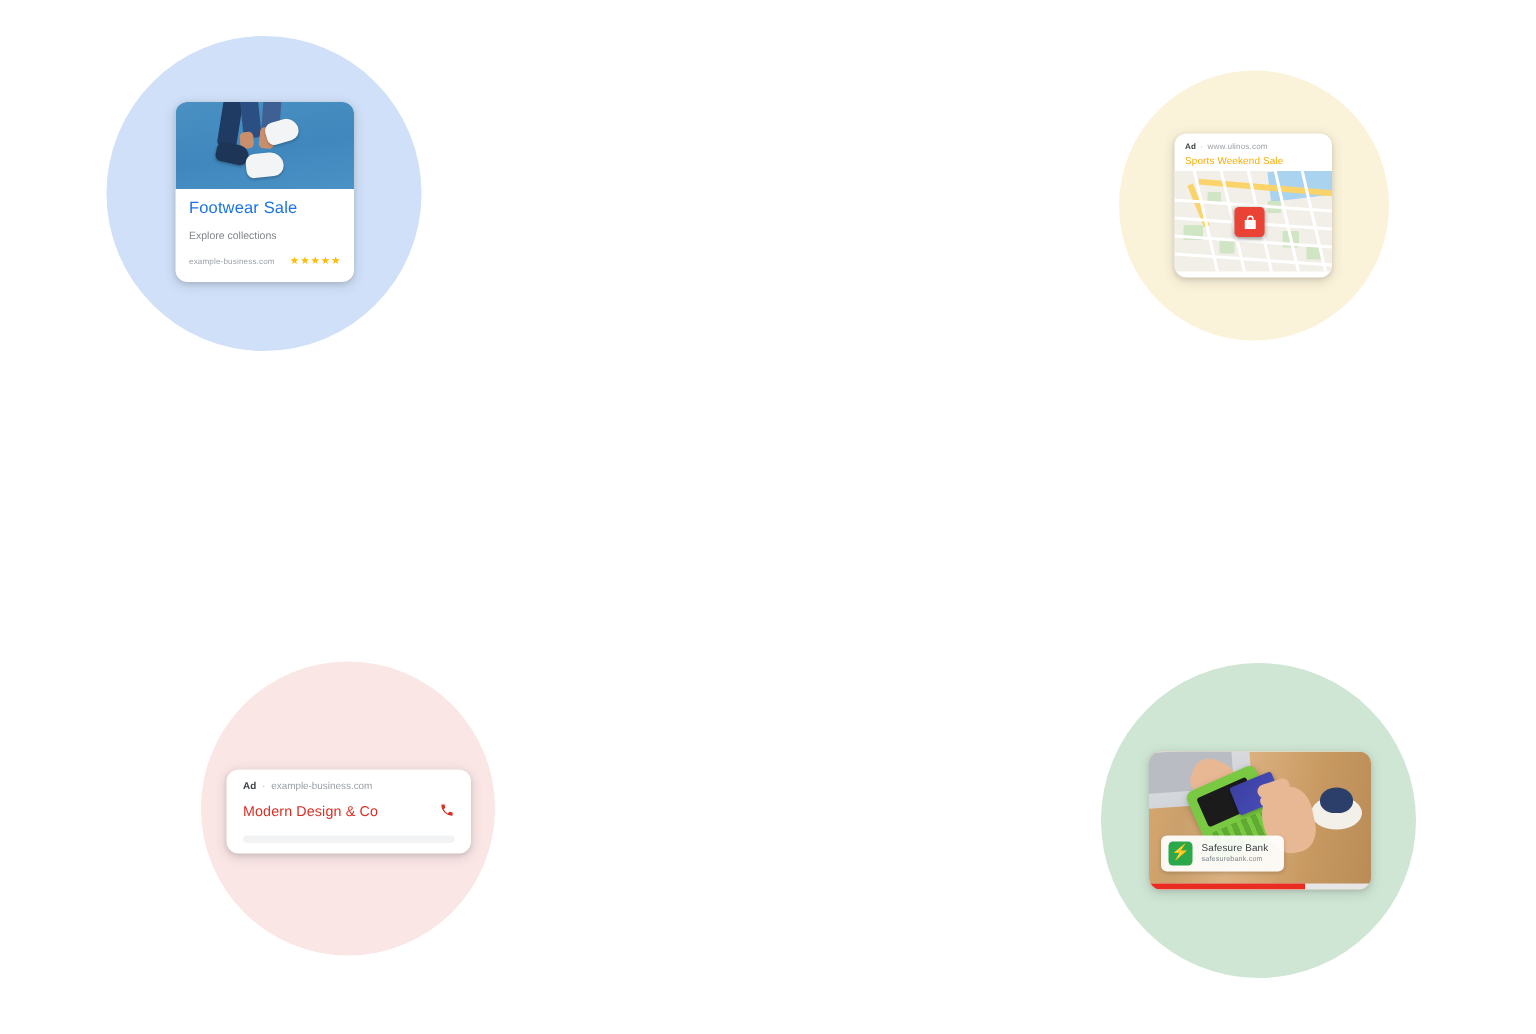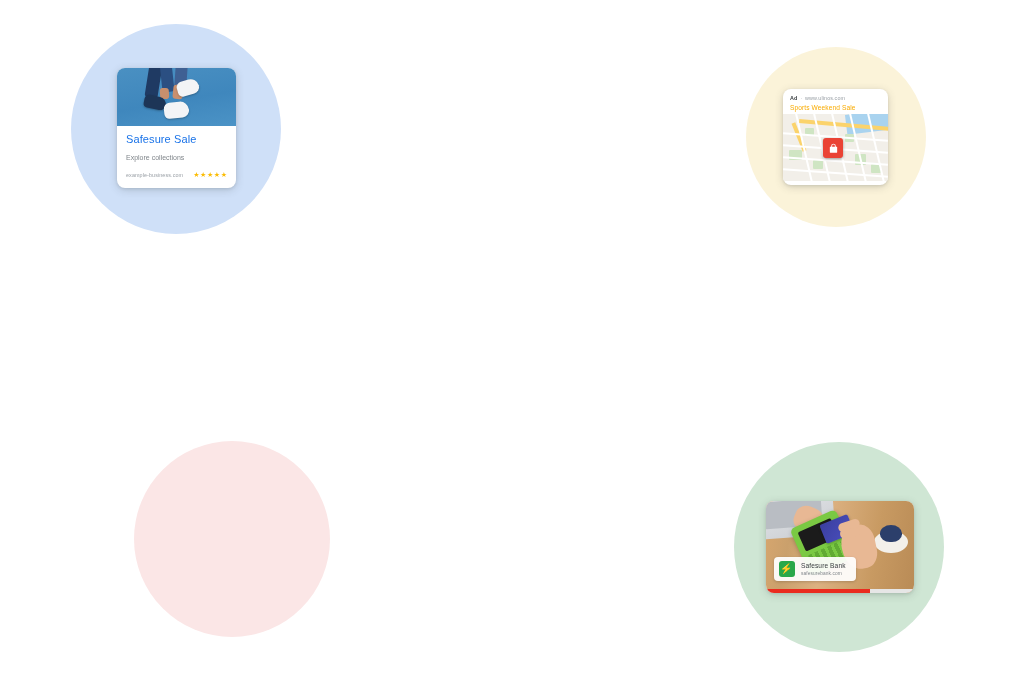--- a/index.html
+++ b/index.html
@@ -223,21 +223,21 @@
       <div class="leg a"></div>
       <div class="leg b"></div>
       <div class="leg c"></div>
       <div class="skin a"></div>
       <div class="skin b"></div>
       <div class="shoe s3"></div>
       <div class="shoe s1"></div>
       <div class="shoe s2"></div>
     </div>
     <div class="fw-body">
-      <div class="fw-title">Safesure Sale</div>
+      <div class="fw-title">Footwear Sale</div>
       <div class="fw-sub">Explore collections</div>
       <div class="fw-foot">
         <span class="fw-domain">example-business.com</span>
         <span class="stars">
           <span class="star">★</span>
           <span class="star">★</span>
           <span class="star">★</span>
           <span class="star">★</span>
           <span class="star">★</span>
         </span>
@@ -274,20 +274,38 @@
       <div class="m-road" style="left:74px; top:-6px; width:1.6px; height:80px; transform:rotate(-13deg);"></div>
       <div class="m-road" style="left:92px; top:-6px; width:1.6px; height:80px; transform:rotate(-13deg);"></div>
       <div class="map-pin">
         <svg width="11" height="11" viewBox="0 0 24 24" aria-hidden="true">
           <path fill="#ffffff" d="M7 8V6.5a5 5 0 0 1 10 0V8h2.2a.8.8 0 0 1 .8.8v11.4a.8.8 0 0 1-.8.8H4.8a.8.8 0 0 1-.8-.8V8.8A.8.8 0 0 1 4.8 8H7zm2 0h6V6.5a3 3 0 0 0-6 0V8z"></path>
         </svg>
       </div>
     </div>
   </div>
 
+  <div class="card card-design">
+    <div class="cd-body">
+      <div class="cd-adrow">
+        <span class="cd-ad">Ad</span>
+        <span class="cd-dot">·</span>
+        <span class="cd-url">example-business.com</span>
+      </div>
+      <div class="cd-main">
+        <span class="cd-title">Modern Design &amp; Co</span>
+        <span class="cd-call">
+          <svg width="10" height="10" viewBox="0 0 24 24" aria-hidden="true">
+            <path fill="#d93025" d="M6.6 10.8a15.1 15.1 0 0 0 6.6 6.6l2.2-2.2a1 1 0 0 1 1-.25 11.4 11.4 0 0 0 3.6.57 1 1 0 0 1 1 1V20a1 1 0 0 1-1 1A17 17 0 0 1 3 4a1 1 0 0 1 1-1h3.5a1 1 0 0 1 1 1c0 1.25.2 2.46.57 3.6a1 1 0 0 1-.25 1l-2.22 2.2z"></path>
+          </svg>
+        </span>
+      </div>
+      <div class="cd-bar"></div>
+    </div>
+  </div>
 
   <div class="card card-bank">
     <div class="bank-photo">
       <div class="laptop">
         <div class="laptop-screen"></div>
       </div>
       <div class="saucer"></div>
       <div class="cup"></div>
       <div class="hand left"></div>
       <div class="terminal">

